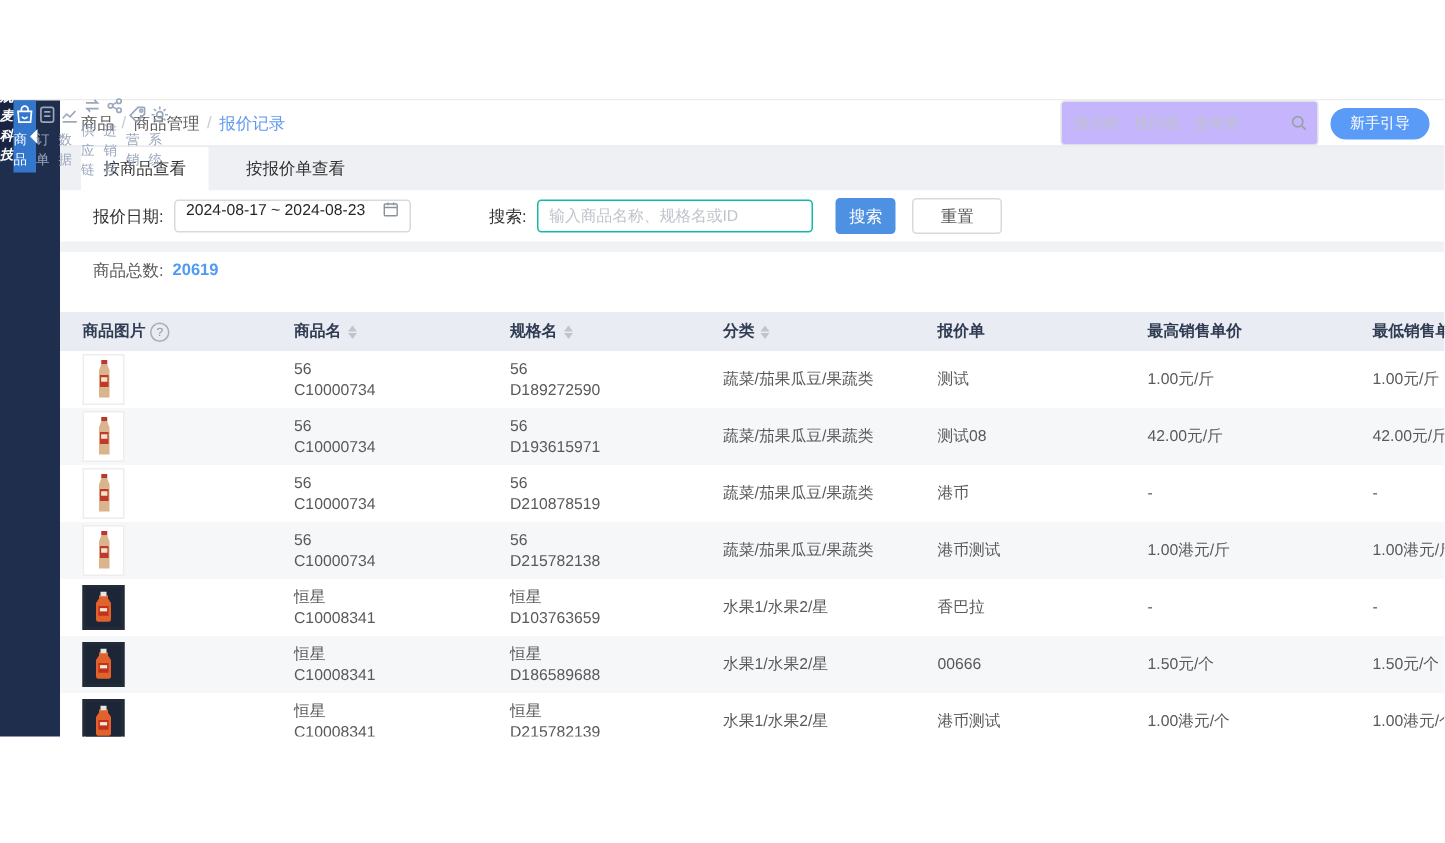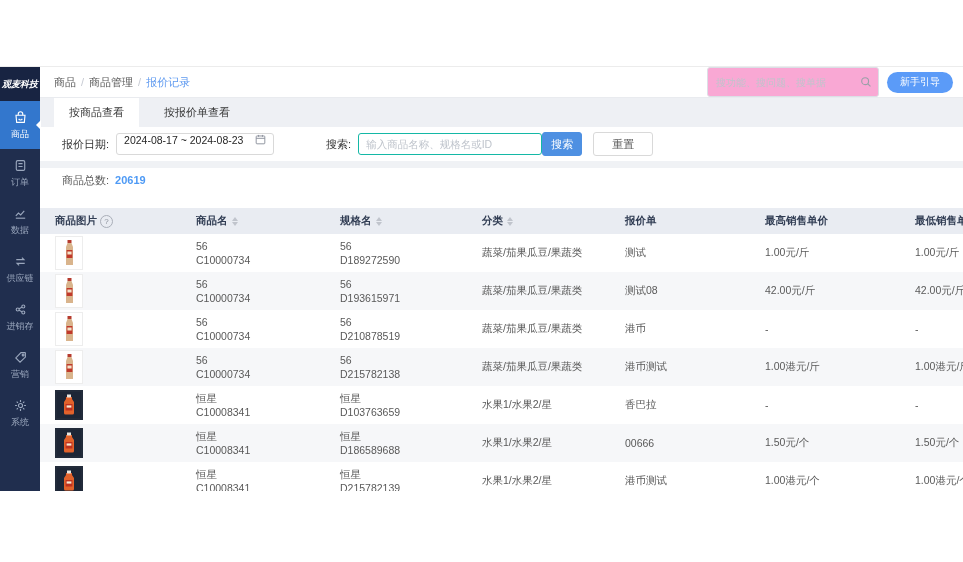--- a/index.html
+++ b/index.html
@@ -1,46 +1,46 @@
 <!DOCTYPE html>
 <html><head>
 <meta charset="utf-8">
 <style>
   html,body{margin:0;padding:0;background:#fff;}
   body{width:963px;height:562px;position:relative;font-family:"Liberation Sans","DejaVu Sans",sans-serif;overflow:hidden;}
   .app{position:absolute;top:66px;left:0;width:963px;height:424px;border-top:1px solid #ececec;display:flex;}
   
-  .sidebar{width:40px;background:#202e4e;display:flex;flex-direction:column;flex-shrink:0;}
+  .sidebar{width:40px;background:#202e4e;display:flex;flex-direction:row;flex-shrink:0;}
   .logo{height:34px;background:#182442;color:#fff;font-size:9px;font-weight:bold;font-style:italic;display:flex;align-items:center;justify-content:center;letter-spacing:0;}
   .side-item{height:48px;display:flex;flex-direction:column;align-items:center;justify-content:center;gap:3px;color:#9aa7bd;font-size:9px;cursor:pointer;position:relative;}
   .side-item svg{width:15px;height:15px;stroke:currentColor;fill:none;stroke-width:1.2;}
   .side-item.active{background:#3377cd;color:#fff;}
   .side-item.active::after{content:'';position:absolute;right:-1px;top:50%;margin-top:-5px;border:5px solid transparent;border-right-color:#fff;}
   
   .main{flex:1;display:flex;flex-direction:column;background:#fff;min-width:0;}
   .crumb-bar{height:30px;display:flex;align-items:center;justify-content:space-between;padding:0 10px 0 14px;}
   .crumbs{font-size:11px;color:#595959;display:flex;align-items:center;gap:5px;}
   .crumb-sep{color:#c6cad2;}
   .crumb-current{color:#5f9af0;font-family:Liberation Mono, monospace;}
   .top-right{display:flex;align-items:center;gap:8px;}
-  .top-search{width:158px;height:20px;border:1px solid #dcdfe6;border-radius:3px;display:flex;align-items:center;padding:4px 6px;background:#f9a8d4;}
+  .top-search{width:158px;height:20px;border:1px solid #dcdfe6;border-radius:3px;display:flex;align-items:center;padding:4px 6px;background:#c4b5fd;}
   .top-search input{border:0;outline:0;flex:1;font-size:10px;color:#595959;font-family:inherit;background:transparent;min-width:0;}
   .top-search input::placeholder{color:#bfc4cc;}
   .guide-btn{height:21px;padding:0 13px;background:#5b9bf8;color:#fff;border:0;border-radius:11px;font-size:10px;display:flex;align-items:center;cursor:pointer;font-family:inherit;}
   .tab-strip{height:29px;background:#eef0f4;display:flex;align-items:stretch;padding-left:14px;border-top:1px solid #e9ebef;gap:10px;}
   .tab{padding:0 15px;display:flex;align-items:center;font-size:11px;color:#333;cursor:pointer;}
   .tab.active{background:#fff;}
   .filter-bar{height:34px;display:flex;align-items:center;padding-left:22px;font-size:11px;color:#333;background:#fff;}
   .date-input{width:142px;height:20px;border:1px solid #d9d9d9;border-radius:3px;display:flex;align-items:flex-start;justify-content:space-between;padding:0 7px;margin-left:7px;font-size:10.5px;color:#262626;cursor:pointer;background:#fff;}
   .f-label{color:#333;}
   .lbl-search{margin-left:52px;}
   .text-input{width:168px;height:20px;border:1px solid #14b8a6;border-radius:3px;margin-left:7px;padding:0 7px;font-size:10.5px;color:#595959;outline:0;font-family:inherit;}
   .text-input::placeholder{color:#bfc4cc;}
   .btn{height:24px;border-radius:3px;font-size:11px;display:flex;align-items:center;justify-content:center;cursor:pointer;font-family:inherit;}
-  .btn-primary{width:40px;background:#4e90e2;color:#fff;border:1px solid #4e90e2;}
+  .btn-primary{width:40px;background:#4e90e2;color:#fff;border:1px solid #4e90e2;margin-left:15px;}
   .btn-plain{width:60px;background:#fff;color:#595959;border:1px solid #d9d9d9;margin-left:11px;}
   .hsep{height:7px;background:#f0f2f5;}
   .summary-bar{height:24px;display:flex;align-items:center;padding-left:22px;font-size:11px;color:#595959;gap:6px;}
   .summary-val{color:#4e9af5;font-weight:bold;}
   
   .table-wrap{flex:1;overflow:hidden;position:relative;margin-top:16px;}
   .thead,.trow{display:grid;grid-template-columns:141px 144px 142px 143px 140px 150px 140px;width:1000px;align-items:center;}
   .thead{background:#e9ecf2;height:26px;font-size:10.5px;font-weight:bold;color:#303c53;}
   .cell{padding-left:15px;display:flex;align-items:center;gap:3px;overflow:hidden;white-space:nowrap;}
   .trow{height:38px;font-size:10.5px;color:#595959;background:#fff;}

